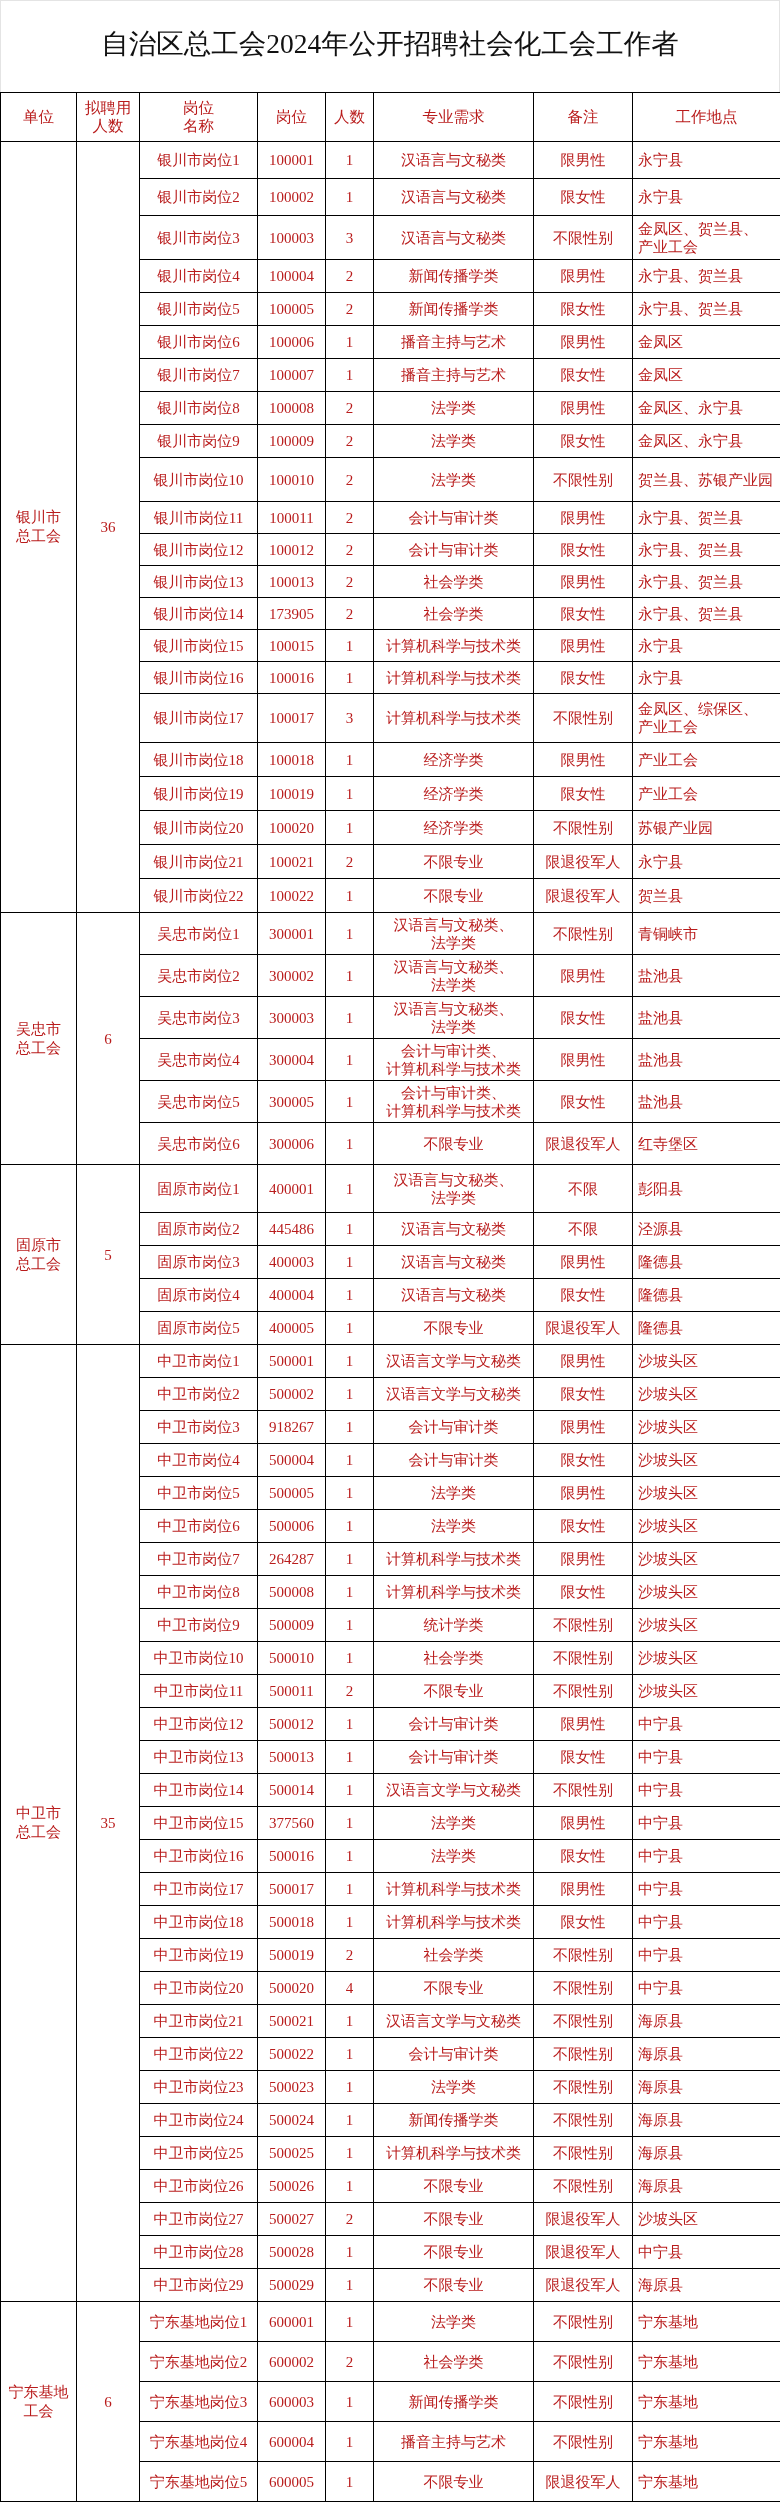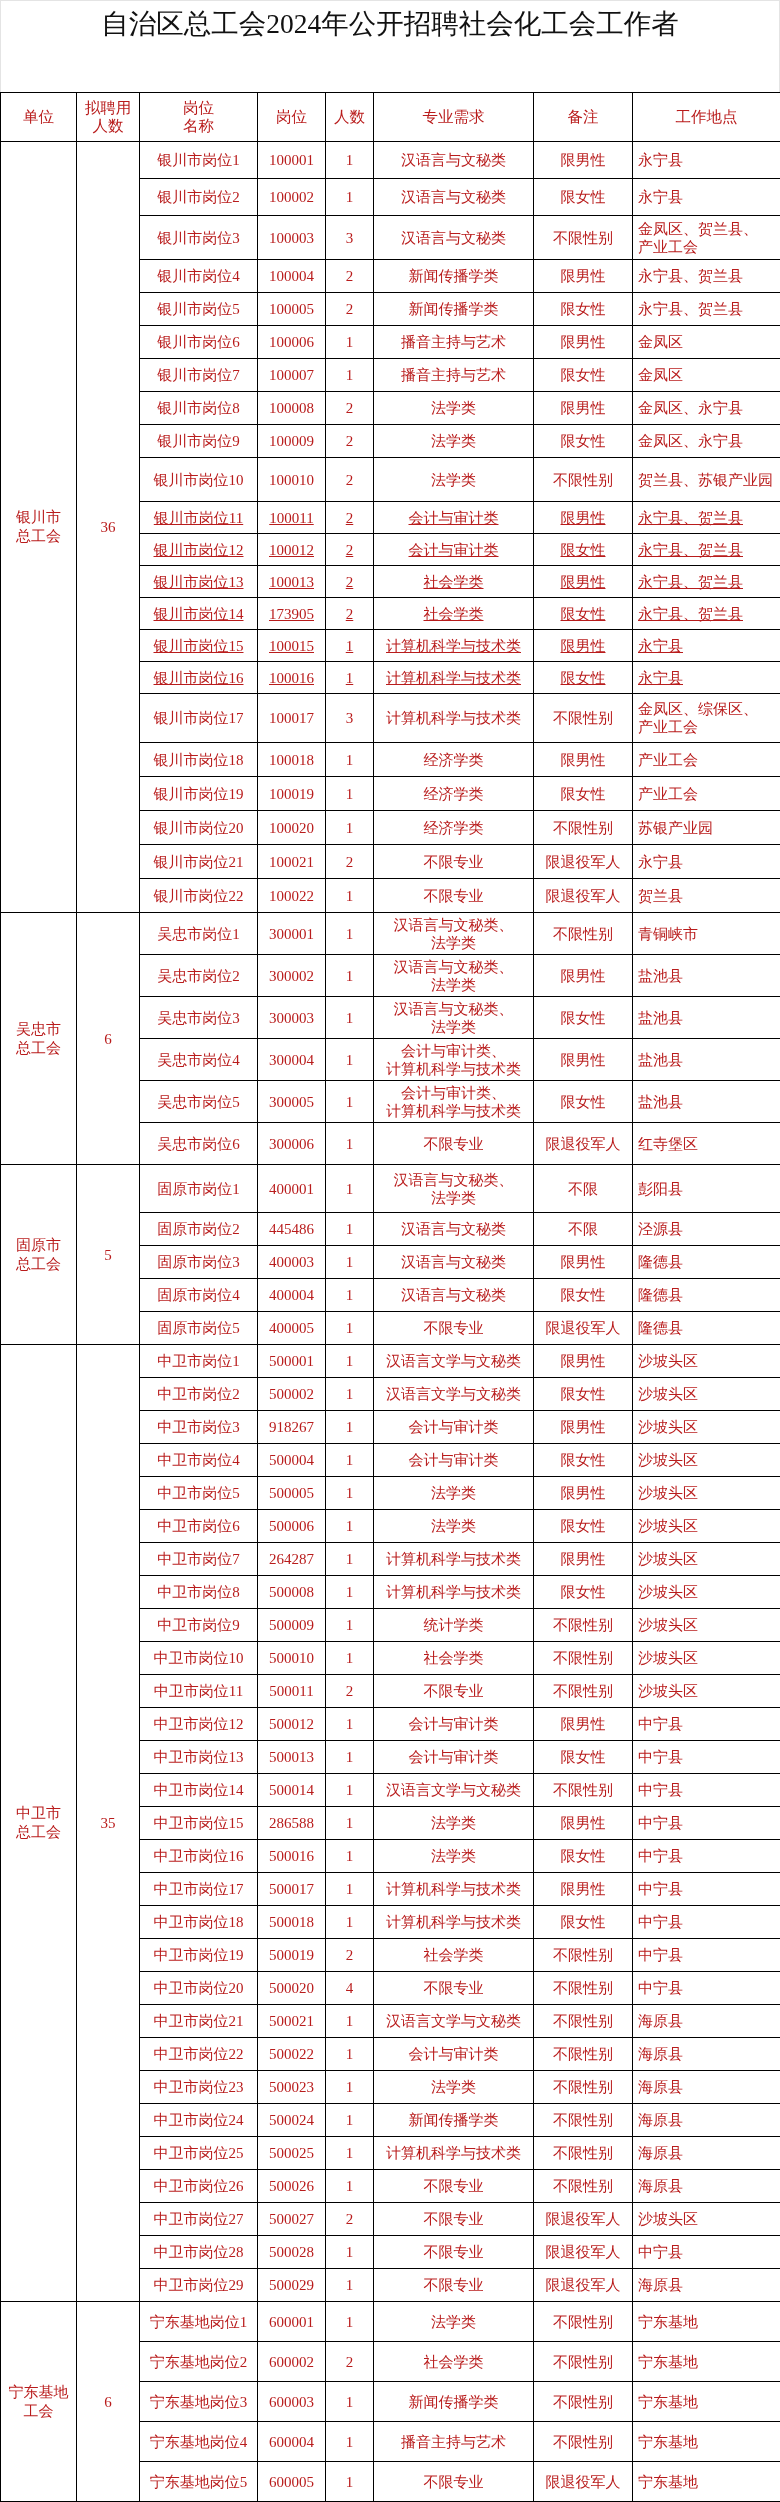--- a/index.html
+++ b/index.html
@@ -1,39 +1,39 @@
 <!DOCTYPE html>
 <html><head>
 <meta charset="utf-8">
 <style>
   html, body { margin: 0; padding: 0; background: #ffffff; }
   body { width: 780px; height: 2502px; overflow: hidden; }
   .page { width: 780px; }
   .title {
     box-sizing: border-box; height: 92px; width: 780px;
     border: 1px solid #e4e4e4; border-bottom: none;
-    padding-top: 6px; text-align: center;
+    padding-top: 26px; text-align: center;
     font-family: "Liberation Serif", "DejaVu Serif", serif;
     font-size: 27.5px; line-height: 34px; color: #111;
   }
   .title div { white-space: nowrap; }
   table {
     border-collapse: collapse; table-layout: fixed; width: 780px;
     font-family: "Liberation Serif", "DejaVu Serif", serif;
     font-size: 15px; color: #b91c1c;
   }
   th, td {
     border: 1px solid #000; padding: 0 2px; text-align: center;
     vertical-align: middle; white-space: pre-line; line-height: 18px;
     overflow: hidden; font-weight: normal;
   }
   th { font-size: 15.5px; }
   td.loc { text-align: left; padding-left: 5px; }
   td.unit { line-height: 19px; }
-  .h32 { height: 32px; text-decoration: underline; } .h33 { height: 33px; } .h34 { height: 34px; }
+  .h32 { height: 32px; } .h33 { height: 33px; } .h34 { height: 34px; }
   .h37 { height: 37px; } .h40 { height: 40px; } .h42 { height: 42px; }
   .h44 { height: 44px; } .h48 { height: 48px; } .h49 { height: 49px; }
 </style>
 </head>
 <body>
 
 <div class="page">
   <div class="title">
     <div>自治区总工会2024年公开招聘社会化工会工作者</div>
   </div>
@@ -459,21 +459,21 @@
       <tr class="h33">
           <td>中卫市岗位14</td>
           <td>500014</td>
           <td>1</td>
           <td>汉语言文学与文秘类</td>
           <td>不限性别</td>
           <td class="loc">中宁县</td>
         </tr>
       <tr class="h33">
           <td>中卫市岗位15</td>
-          <td>286588</td>
+          <td>377560</td>
           <td>1</td>
           <td>法学类</td>
           <td>限男性</td>
           <td class="loc">中宁县</td>
         </tr>
       <tr class="h33">
           <td>中卫市岗位16</td>
           <td>500016</td>
           <td>1</td>
           <td>法学类</td>

